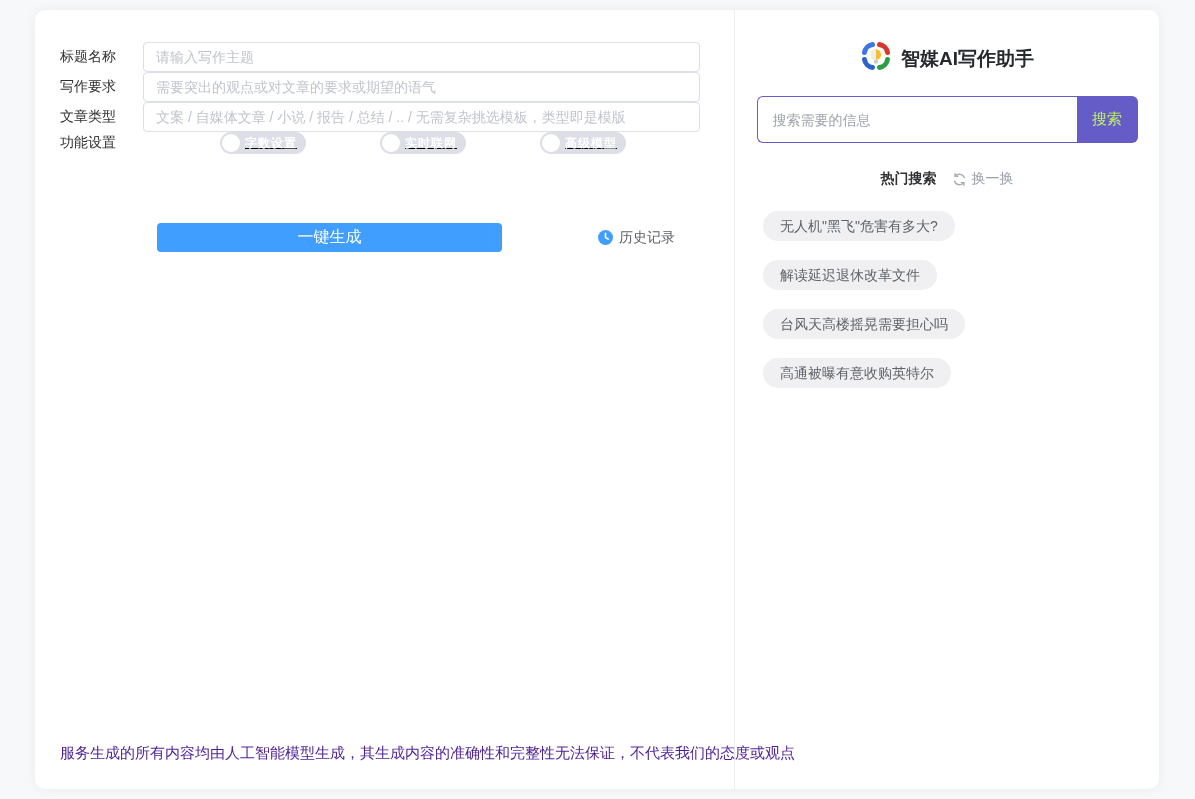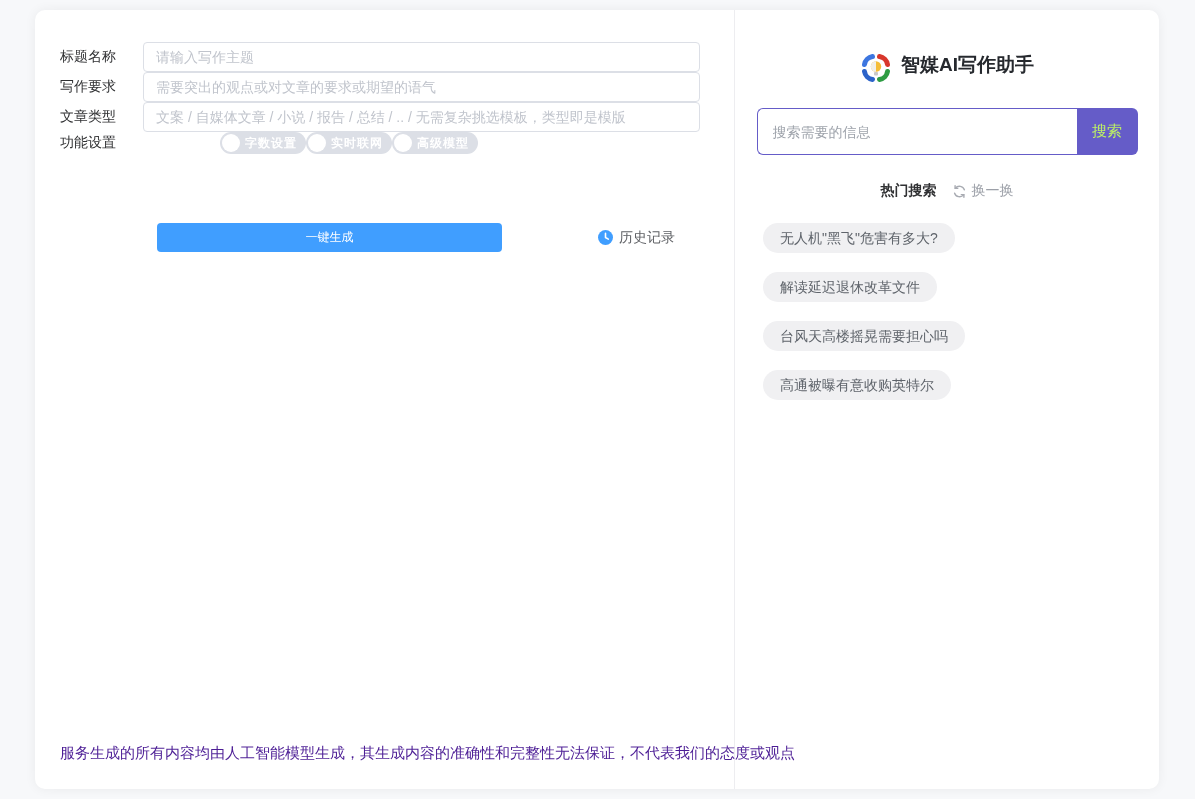--- a/index.html
+++ b/index.html
@@ -32,56 +32,56 @@
     font-size: 14px; color: #303133;
   }
   .text-input {
     width: 557px; height: 30px;
     border: 1px solid #dcdfe6; border-radius: 4px;
     padding: 0 12px; font-size: 14px; color: #303133;
     outline: none; font-family: inherit; background: #fff;
   }
   .text-input::placeholder { color: #c0c4cc; }
   .settings-row { margin-bottom: 69px; }
-  .toggles { display: flex; margin-left: 77px; }
+  .toggles { display: flex; gap: 74px; margin-left: 77px; text-decoration: underline; }
   .toggle {
     width: 86px; height: 22px; border-radius: 11px;
     background: #dcdfe6; position: relative;
     display: flex; align-items: center; cursor: pointer;
   }
   .toggle .knob {
     position: absolute; left: 2px; top: 2px;
     width: 18px; height: 18px; border-radius: 50%; background: #fff;
   }
   .toggle .t-label {
     font-size: 12px; font-weight: bold; color: #fff;
     margin-left: 25px; letter-spacing: 1px;
   }
   .action-row { display: flex; align-items: center; margin-left: 97px; }
   .generate-btn {
     width: 345px; height: 29px;
     background: #409eff; color: #fff;
     border: none; border-radius: 4px;
-    font-size: 12px; font-family: inherit; cursor: pointer;
+    font-size: 16px; font-family: inherit; cursor: pointer;
   }
   .history {
     display: flex; align-items: center; gap: 6px;
     margin-left: 96px; font-size: 14px; color: #606266; cursor: pointer;
   }
   .left-footer {
     position: absolute; left: 25px; bottom: 26px;
     font-size: 15px; color: #4c1d95; white-space: nowrap;
   }
   
   .right {
     flex: 1;
     padding-top: 30px;
     display: flex; flex-direction: column; align-items: center;
   }
-  .brand { display: flex; align-items: flex-start; gap: 9px; margin-top: 12px; }
+  .brand { display: flex; align-items: flex-end; gap: 9px; }
   .brand-title { font-size: 19px; font-weight: bold; color: #26292e; }
   .search-box { margin-top: 24px; display: flex; width: 381px; height: 47px; }
   .search-input {
     flex: 1; min-width: 0; height: 47px;
     border: 1px solid #655cc8; border-right: none;
     border-radius: 6px 0 0 6px;
     padding: 8px 15px; font-size: 14px; color: #303133;
     outline: none; font-family: inherit;
   }
   .search-input::placeholder { color: #9ea3ab; }

